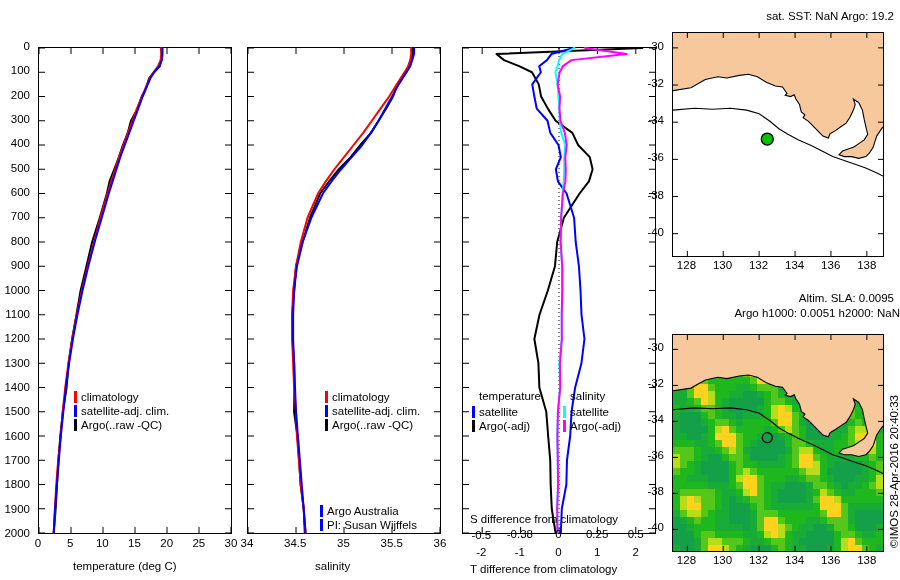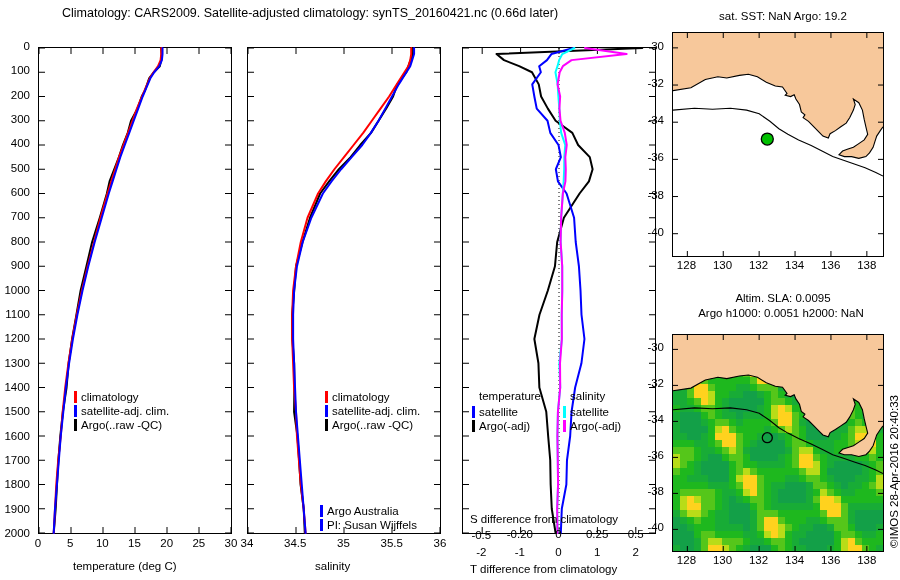--- a/index.html
+++ b/index.html
@@ -5,30 +5,29 @@
   html,body{margin:0;padding:0;background:#fff;}
   body{width:900px;height:580px;position:relative;font-family:"Liberation Sans",sans-serif;color:#000;overflow:hidden;}
   .abs{position:absolute;}
   .ttl{font-size:12.5px;line-height:15px;white-space:nowrap;}
   .axlabel{font-size:11.5px;white-space:nowrap;}
   .frame{position:absolute;border:1px solid #000;box-sizing:border-box;background:#fff;}
   svg{display:block;overflow:visible;}
   .legrow{display:flex;align-items:flex-end;gap:4px;height:14px;white-space:nowrap;}
   .swatch{width:3px;height:12px;display:inline-block;flex:0 0 auto;}
   .legtxt{font-size:11.5px;line-height:12px;}
-  .maphdr{font-size:11.5px;text-align:center;white-space:nowrap;}
+  .maphdr{font-size:11.5px;text-align:right;white-space:nowrap;}
   .vert{transform:rotate(-90deg);transform-origin:left top;font-size:11.5px;white-space:nowrap;}
   .ticklbl-y{font-size:11.5px;text-align:right;white-space:nowrap;}
   .ticklbl-x{font-size:11.5px;text-align:center;white-space:nowrap;}
 </style>
 </head>
 <body>
 
 <div class="abs ttl" style="left:62px;top:6px;">
-  <div>Climatology: CARS2009. Satellite-adjusted climatology: synTS_20160421.nc (0.66d later)</div>
 </div>
 
 <div class="frame" style="left:38px;top:47px;width:194px;height:487px;">
   <svg id="svg-temp" width="192" height="485" viewBox="0 0 192 485">
       <line x1="0" y1="485" x2="0" y2="479" stroke="#000" stroke-width="1"></line>
       <line x1="0" y1="0" x2="0" y2="6" stroke="#000" stroke-width="1"></line>
       <line x1="32" y1="485" x2="32" y2="479" stroke="#000" stroke-width="1"></line>
       <line x1="32" y1="0" x2="32" y2="6" stroke="#000" stroke-width="1"></line>
       <line x1="64" y1="485" x2="64" y2="479" stroke="#000" stroke-width="1"></line>
       <line x1="64" y1="0" x2="64" y2="6" stroke="#000" stroke-width="1"></line>
@@ -284,21 +283,21 @@
       <line x1="96" y1="0" x2="96" y2="485" stroke="#000" stroke-width="1" stroke-dasharray="1 3"></line>
       <path d="M179.28 0.00 L33.50 6.06 L41.01 12.13 L56.16 18.19 L69.00 24.25 L75.76 36.38 L78.11 48.50 L84.87 60.63 L92.59 72.75 L109.35 84.88 L115.12 97.00 L126.78 109.13 L129.60 121.25 L125.93 133.38 L116.58 145.50 L100.89 169.75 L94.19 194.00 L91.95 218.25 L84.85 242.50 L76.46 266.75 L71.36 291.00 L75.42 315.25 L76.37 339.50 L83.26 363.75 L85.15 388.00 L87.23 412.25 L87.66 436.50 L88.76 460.75 L92.60 485.00 " fill="none" stroke="#000000" stroke-width="2" stroke-linejoin="round" stroke-linecap="round"></path>
       <path d="M110.69 0.00 L88.38 6.06 L83.97 12.13 L76.18 18.19 L77.85 24.25 L69.24 36.38 L71.35 48.50 L73.73 60.63 L84.51 72.75 L87.30 84.88 L95.49 97.00 L97.86 109.13 L92.85 121.25 L94.93 133.38 L103.57 145.50 L111.08 169.75 L112.72 194.00 L115.92 218.25 L117.52 242.50 L118.50 266.75 L121.46 291.00 L118.43 315.25 L112.15 339.50 L108.56 363.75 L107.18 388.00 L103.98 412.25 L103.36 436.50 L98.81 460.75 L97.81 485.00 " fill="none" stroke="#0000ff" stroke-width="2" stroke-linejoin="round" stroke-linecap="round"></path>
       <path d="M111.40 0.00 L99.30 6.06 L96.11 12.13 L94.54 18.19 L92.44 24.25 L94.67 36.38 L95.39 48.50 L96.31 60.63 L96.86 72.75 L98.18 84.88 L102.25 97.00 L101.31 109.13 L101.17 121.25 L100.66 133.38 L99.85 145.50 L98.13 169.75 L97.62 194.00 L99.21 218.25 L99.25 242.50 L98.75 266.75 L98.84 291.00 L96.37 315.25 L97.22 339.50 L94.93 363.75 L94.41 388.00 L94.77 412.25 L95.07 436.50 L94.16 460.75 L94.46 485.00 " fill="none" stroke="#00ffff" stroke-width="2" stroke-linejoin="round" stroke-linecap="round"></path>
       <path d="M121.97 0.00 L163.64 6.06 L108.53 12.13 L99.86 18.19 L96.69 24.25 L94.57 36.38 L97.15 48.50 L96.42 60.63 L97.53 72.75 L101.78 84.88 L103.76 97.00 L102.32 109.13 L102.80 121.25 L102.43 133.38 L99.85 145.50 L98.13 169.75 L97.62 194.00 L99.21 218.25 L99.25 242.50 L98.75 266.75 L98.84 291.00 L97.02 315.25 L97.22 339.50 L94.93 363.75 L94.41 388.00 L94.77 412.25 L95.07 436.50 L94.16 460.75 L94.46 485.00 " fill="none" stroke="#ff00ff" stroke-width="2" stroke-linejoin="round" stroke-linecap="round"></path>
     </svg>
 </div>
 <div class="abs axlabel" style="left:470px;top:513px;">S difference from climatology</div>
 <div class="abs" id="diff-xticks-s" style="left:462px;top:528px;width:194px;">
     <div class="ticklbl-x" style="position: absolute; left: -4.7px; top: 1px; width: 48px;">-0.5</div>
-    <div class="ticklbl-x" style="position: absolute; left: 33.9px; top: 0px; width: 48px;">-0.20</div>
+    <div class="ticklbl-x" style="position: absolute; left: 33.9px; top: 0px; width: 48px;">-0.38</div>
     <div class="ticklbl-x" style="position: absolute; left: 72.5px; top: 0px; width: 48px;">0</div>
     <div class="ticklbl-x" style="position: absolute; left: 111.1px; top: 0px; width: 48px;">0.25</div>
     <div class="ticklbl-x" style="position: absolute; left: 149.7px; top: 0px; width: 48px;">0.5</div>
   </div>
 <div class="abs" id="diff-xticks-t" style="left:462px;top:546px;width:194px;">
     <div class="ticklbl-x" style="position: absolute; left: -2.7px; top: 0px; width: 44px;">-2</div>
     <div class="ticklbl-x" style="position: absolute; left: 35.9px; top: 0px; width: 44px;">-1</div>
     <div class="ticklbl-x" style="position: absolute; left: 74.5px; top: 0px; width: 44px;">0</div>
     <div class="ticklbl-x" style="position: absolute; left: 113.1px; top: 0px; width: 44px;">1</div>
     <div class="ticklbl-x" style="position: absolute; left: 151.7px; top: 0px; width: 44px;">2</div>

